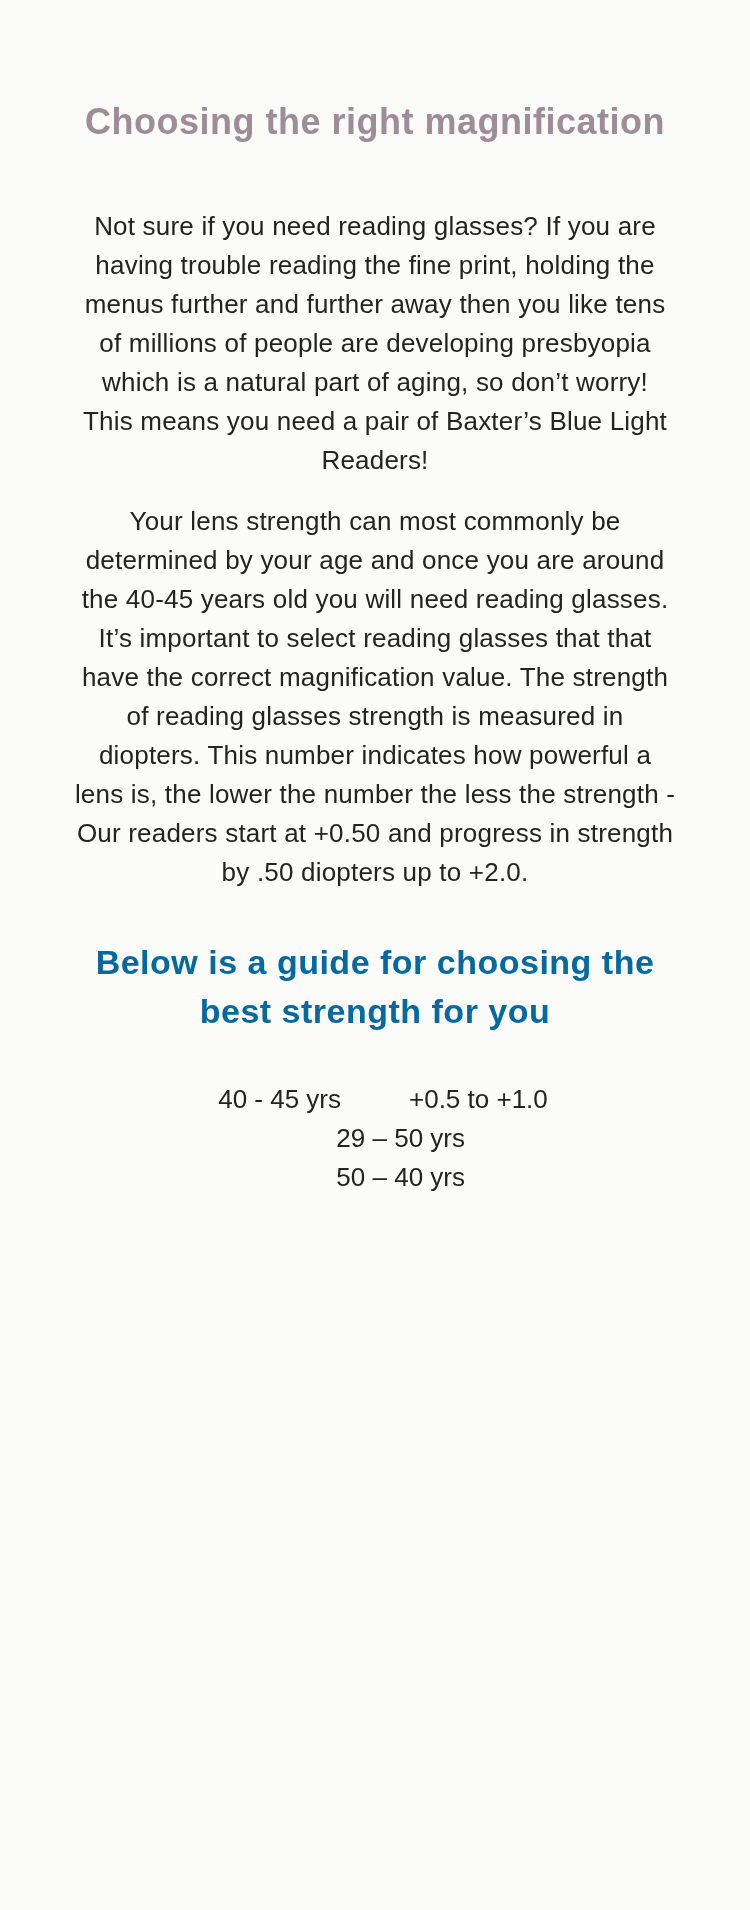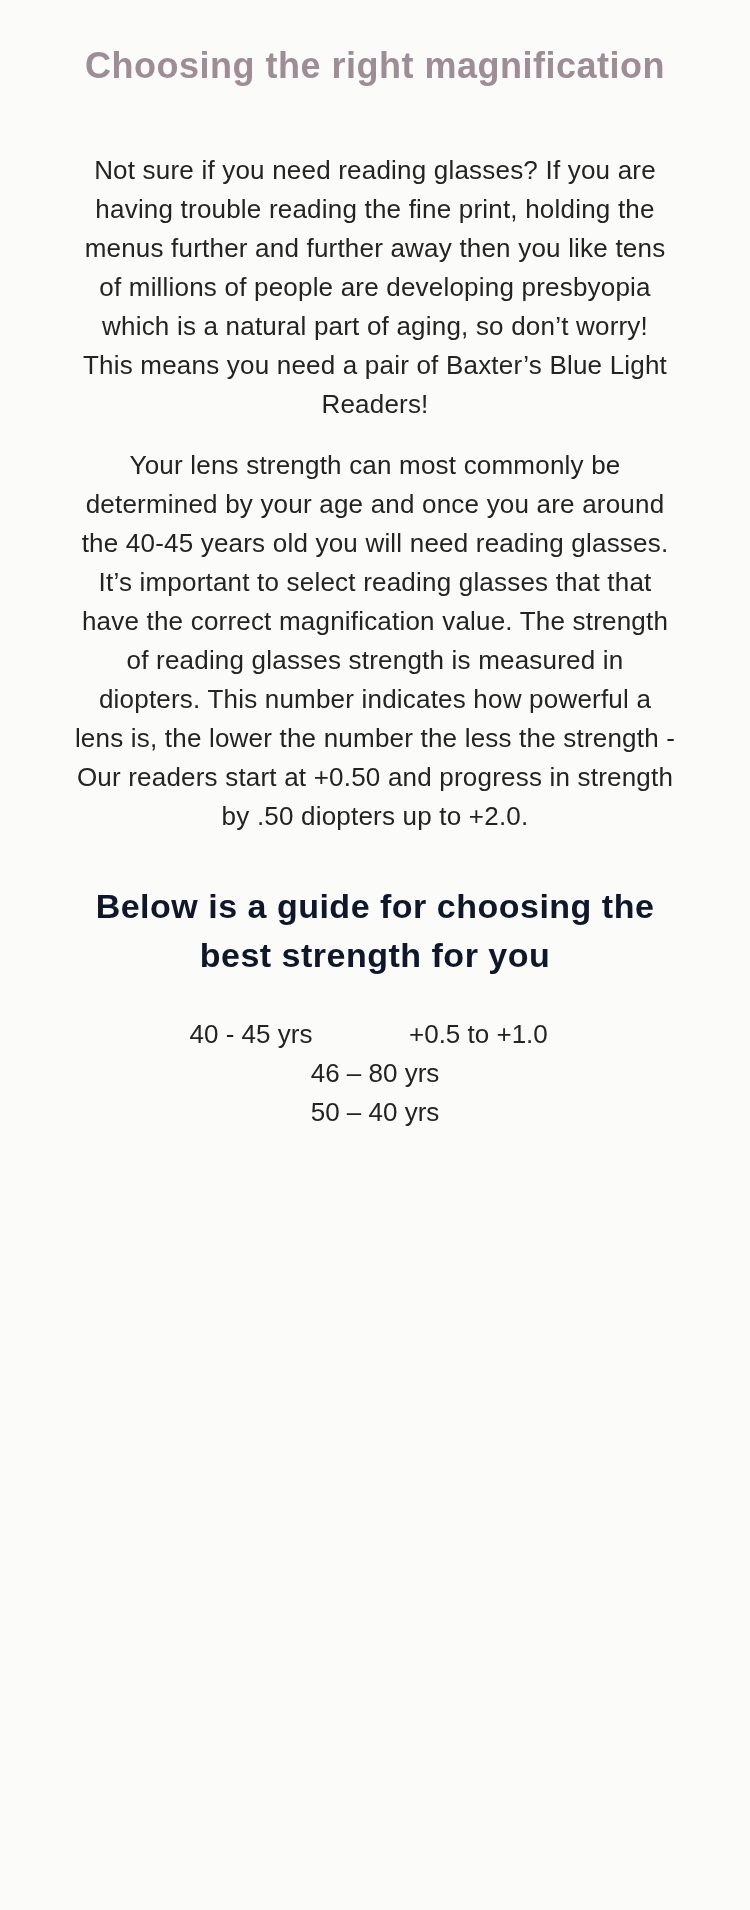--- a/index.html
+++ b/index.html
@@ -19,21 +19,21 @@
     overflow: hidden;
     box-sizing: border-box;
   }
   .content {
     width: 636px;
     margin: 0 auto;
     text-align: center;
   }
   h1.main-heading {
     margin: 0;
-    padding-top: 44px;
+    padding-top: 100px;
     font-size: 36px;
     line-height: 43px;
     font-weight: bold;
     letter-spacing: 0.5px;
     color: #9e8d97;
   }
   p.body-paragraph {
     margin: 17px;
     font-size: 26px;
     line-height: 39px;
@@ -41,43 +41,44 @@
     color: #232323;
     font-weight: 400;
   }
   p.body-paragraph.first {
     margin-top: 64px;
   }
   p.body-paragraph.second {
     margin-top: 22px;
   }
   h2.sub-heading {
-    margin: 2px;
+    margin: 11px;
     margin-top: 46px;
     font-size: 34px;
     line-height: 49px;
     font-weight: bold;
     letter-spacing: 0.5px;
-    color: #0f172a;
+    color: #0369a1;
   }
   .strength-table {
     margin-top: 33px;
     display: inline-block;
     text-align: center;
   }
   .strength-row {
     display: flex;
     justify-content: center;
     align-items: baseline;
     font-size: 26px;
     line-height: 39px;
     color: #232323;
   }
   .age-cell {
     width: 180px;
+    text-align: right;
   }
   .strength-cell {
     width: 180px;
     margin-left: 68px;
     text-align: left;
   }
 </style>
 </head>
 <body>
 
@@ -91,21 +92,21 @@
     <p class="body-paragraph second">Your lens strength can most commonly be determined by your age and once you are around the 40-45 years old you will need reading glasses. It’s important to select reading glasses that that have the correct magnification value. The strength of reading glasses strength is measured in diopters. This number indicates how powerful a lens is, the lower the number the less the strength - Our readers start at +0.50 and progress in strength by .50 diopters up to +2.0.</p>
 
     <h2 class="sub-heading">Below is a guide for choosing the best strength for you</h2>
 
     <div class="strength-table">
       <div class="strength-row">
         <span class="age-cell">40 - 45 yrs</span>
         <span class="strength-cell">+0.5 to +1.0</span>
       </div>
       <div class="strength-row">
-        <span class="age-cell">46 – 80 yrs</span>
+        <span class="age-cell">29 – 50 yrs</span>
       </div>
       <div class="strength-row">
         <span class="age-cell">50 – 40 yrs</span>
       </div>
     </div>
 
   </div>
 </div>
 
 </body></html>

